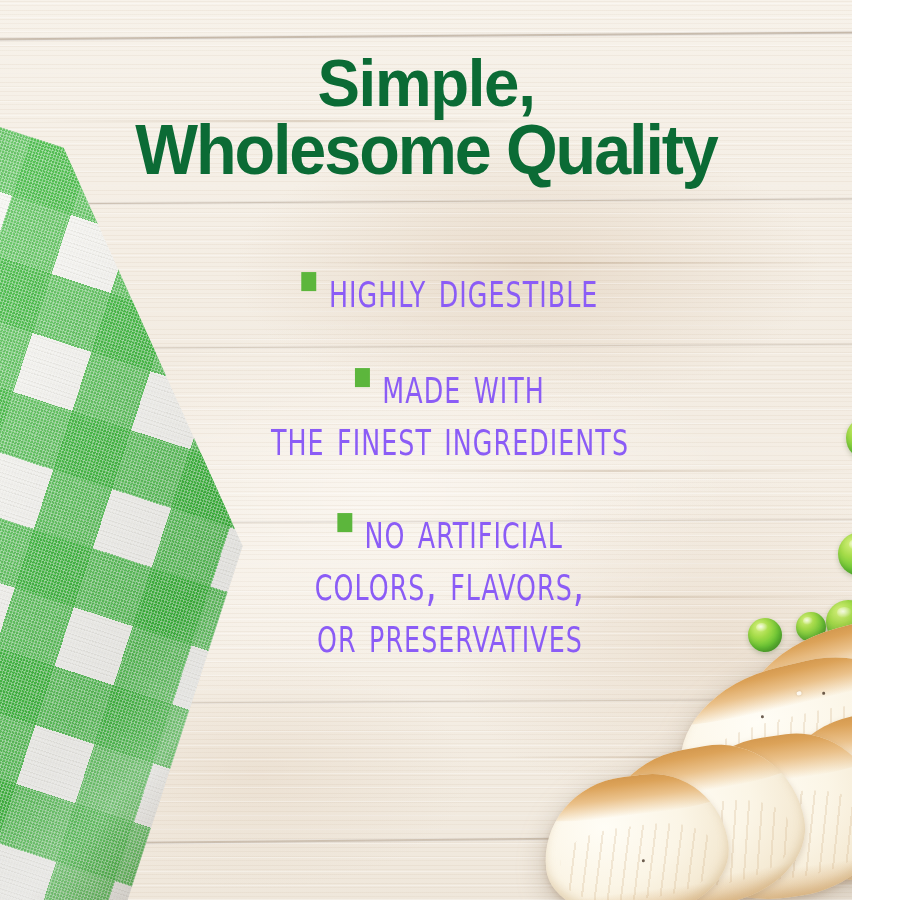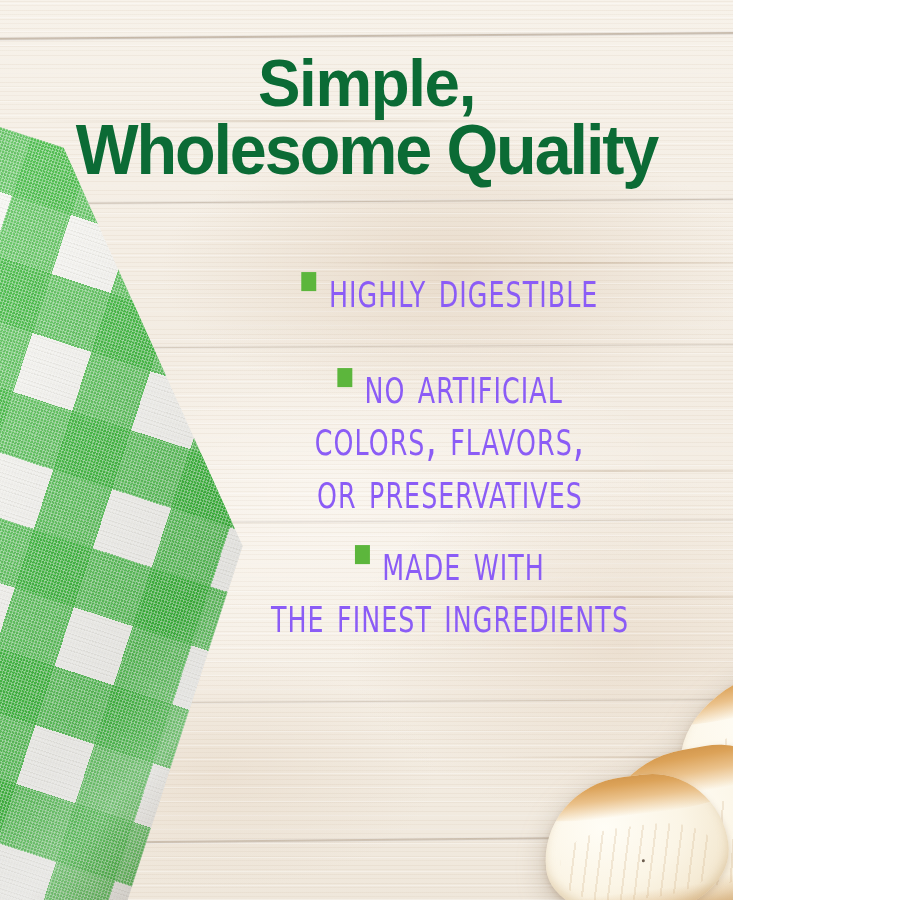--- a/index.html
+++ b/index.html
@@ -5,21 +5,21 @@
   * { margin:0; padding:0; box-sizing:border-box; }
   html,body{ background:#fff; }
   body{
     width:900px; height:900px;
     font-family:"Liberation Sans", sans-serif;
     overflow:hidden;
   }
 
   #scene{
     position:relative;
-    width:733px; height:900px;
+    width:852px; height:900px;
     overflow:hidden;
     background:#f2ece4;
   }
 
   
   .wood{
     position:absolute; inset:0;
     background:
       
       radial-gradient(ellipse 420px 200px at 62% 30%, rgba(223,205,184,.55), rgba(223,205,184,0) 70%),
@@ -310,30 +310,30 @@
   </h1>
 
   <div class="bullets">
 
     <div class="bullet-block b1">
       <span class="bline">
         <i class="sq"></i><span>Highly Digestible</span>
       </span>
     </div>
 
+    <div class="bullet-block b2">
+      <span class="bline">
+        <i class="sq"></i><span>Made With</span>
+      </span>
+      <span class="bline">The Finest Ingredients</span>
+    </div>
+
     <div class="bullet-block">
       <span class="bline">
         <i class="sq"></i><span>No Artificial</span>
       </span>
       <span class="bline">Colors, Flavors,</span>
       <span class="bline">Or Preservatives</span>
     </div>
 
-    <div class="bullet-block b2">
-      <span class="bline">
-        <i class="sq"></i><span>Made With</span>
-      </span>
-      <span class="bline">The Finest Ingredients</span>
-    </div>
-
   </div>
 
 </div>
 
 </body></html>

